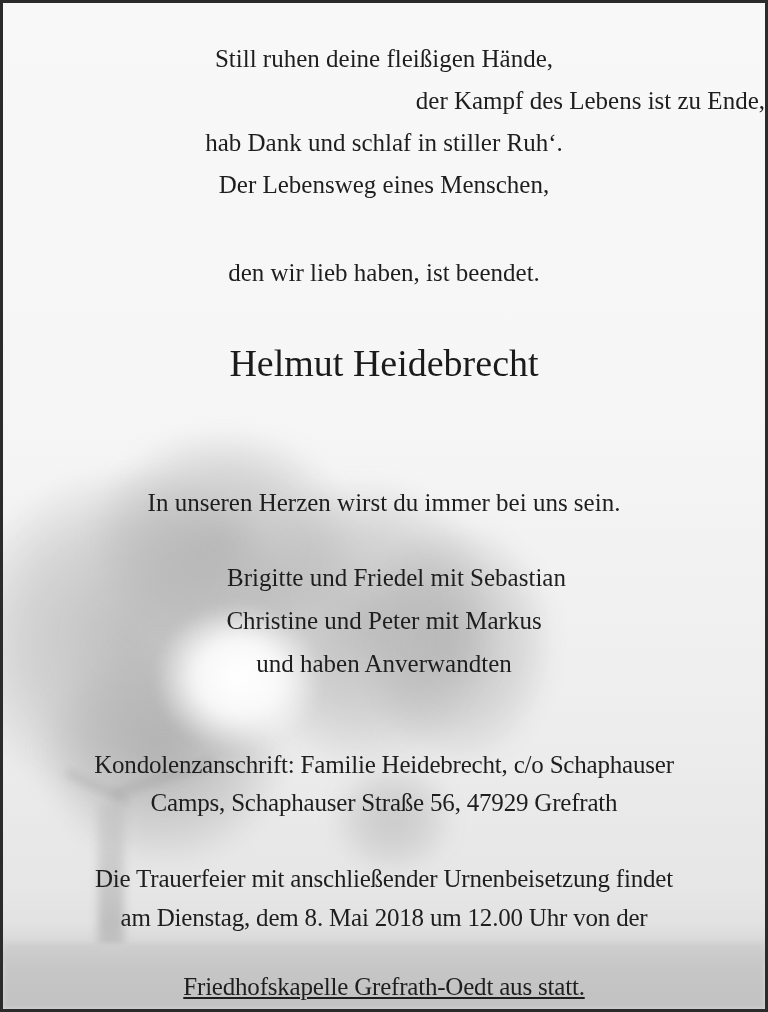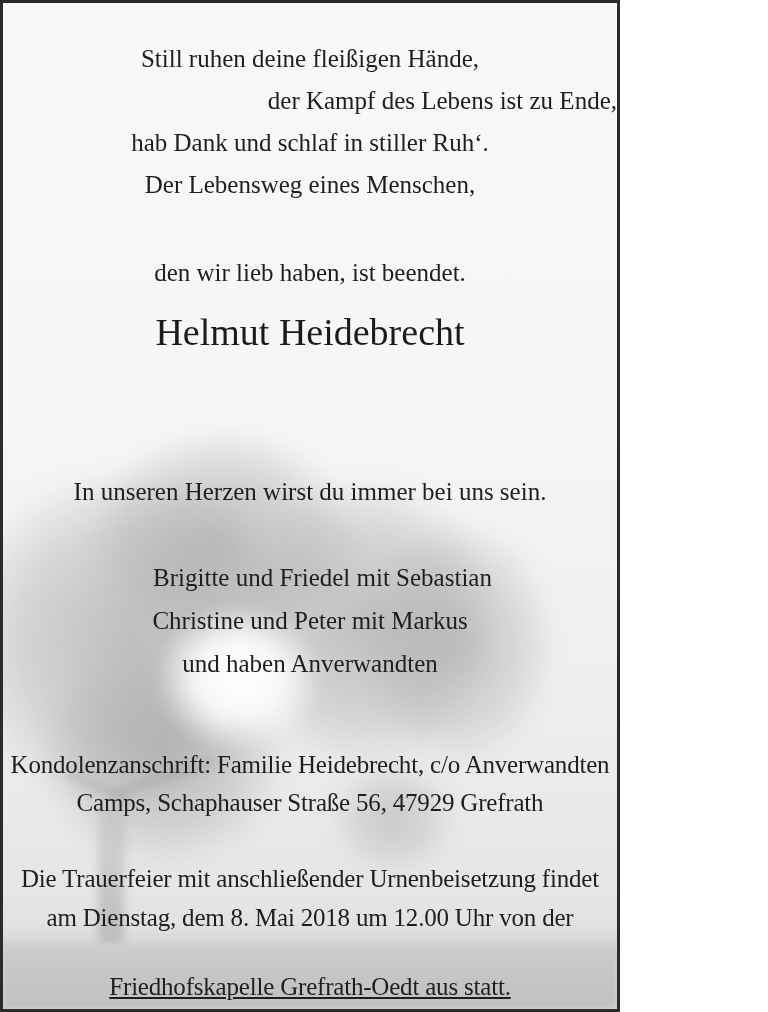--- a/index.html
+++ b/index.html
@@ -5,21 +5,21 @@
     html, body {
       margin: 0;
       padding: 0;
       width: 768px;
       height: 1012px;
       overflow: hidden;
       background: #ffffff;
     }
     .notice {
       position: relative;
-      width: 620px;
+      width: 768px;
       height: 1012px;
       box-sizing: border-box;
       border: 3px solid #2b2b2b;
       background: #c2410c;
       overflow: hidden;
       font-family: "Liberation Serif", "DejaVu Serif", serif;
       color: #1e1e1e;
     }
     
     .bg {
@@ -88,20 +88,21 @@
     }
     .line {
       position: absolute;
       left: 0; right: 0;
       white-space: nowrap;
     }
     .verse .line { font-size: 25px; }
     .name {
       font-size: 38px;
       color: #1b1b1b;
+      margin-top: 31px;
     }
     .dates {
       font-size: 25px;
     }
     .dates .sep { display: inline-block; width: 22px; }
     .motto { font-size: 25px; }
     .family .line { font-size: 25px; }
     .address .line { font-size: 25px; letter-spacing: -0.2px; }
     .service .line { font-size: 25px; letter-spacing: -0.2px; }
   </style>
@@ -132,30 +133,30 @@
       <div class="line" style="top:42px;">Still ruhen deine fleißigen Hände,</div>
       <div class="line" style="top:84px;text-align:right;">der Kampf des Lebens ist zu Ende,</div>
       <div class="line" style="top:126px;font-family:Liberation Serif, serif;">hab Dank und schlaf in stiller Ruh‘.</div>
       <div class="line" style="top:168px;">Der Lebensweg eines Menschen,</div>
       <div class="line" style="top:216px;margin-top:40px;">den wir lieb haben, ist beendet.</div>
     </div>
 
     <div class="line name" style="top:307px;">Helmut Heidebrecht</div>
 
 
-    <div class="line motto" style="top:475px;">In unseren Herzen wirst du immer bei uns sein.</div>
+    <div class="line motto" style="top:486px;">In unseren Herzen wirst du immer bei uns sein.</div>
 
     <div class="family">
       <div class="line" style="top:561px;margin-left:25px;">Brigitte und Friedel mit Sebastian</div>
       <div class="line" style="top:604px;">Christine und Peter mit Markus</div>
       <div class="line" style="top:647px;">und haben Anverwandten</div>
     </div>
 
     <div class="address">
-      <div class="line" style="top:748px;">Kondolenzanschrift: Familie Heidebrecht, c/o Anverwandten</div>
+      <div class="line" style="top:748px;">Kondolenzanschrift: Familie Heidebrecht, c/o Schaphauser</div>
       <div class="line" style="top:786px;">Camps, Schaphauser Straße 56, 47929 Grefrath</div>
     </div>
 
     <div class="service">
       <div class="line" style="top:862px;">Die Trauerfeier mit anschließender Urnenbeisetzung findet</div>
       <div class="line" style="top:901px;">am Dienstag, dem 8. Mai 2018 um 12.00 Uhr von der</div>
       <div class="line" style="top:970px;text-decoration:underline;">Friedhofskapelle Grefrath-Oedt aus statt.</div>
     </div>
 
   </div>

